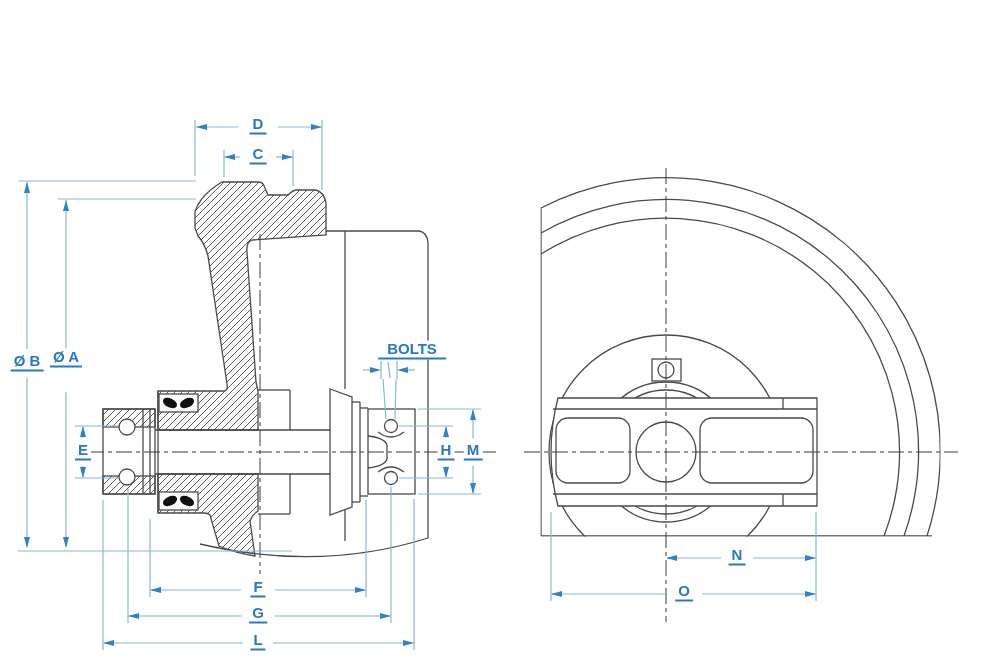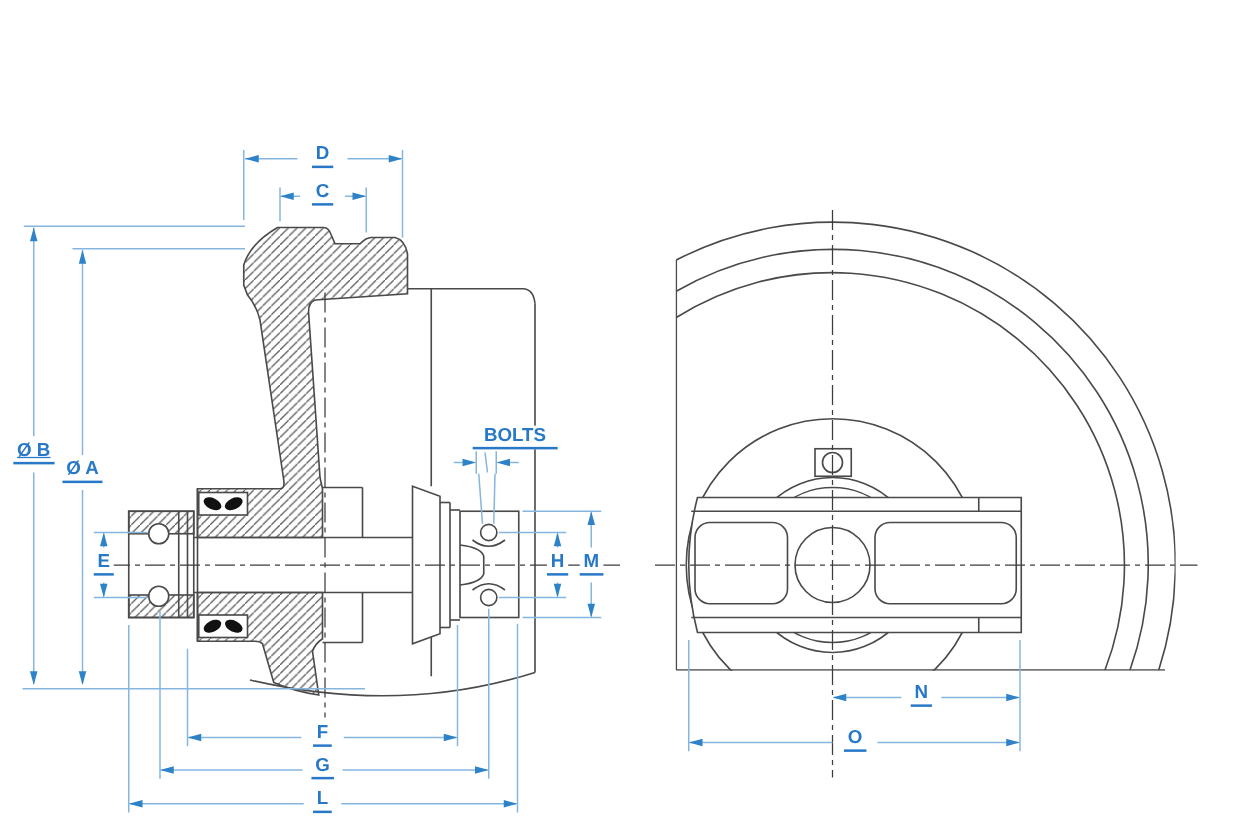--- a/index.html
+++ b/index.html
@@ -251,22 +251,22 @@
         <polygon points="414,643 403,640 403,646"></polygon>
     <polygon points="666,558 677,555 677,561"></polygon>
         <polygon points="816,558 805,555 805,561"></polygon>
     <polygon points="551,594 562,591 562,597"></polygon>
         <polygon points="816,594 805,591 805,597"></polygon>
   </g>
 </svg>
 
 <div class="dim-label" style="left:258px;top:125px;">D</div>
 <div class="dim-label" style="left:258px;top:155px;">C</div>
-<div class="dim-label" style="left:27px;top:362px;text-decoration:underline;">Ø B</div>
-<div class="dim-label" style="left:66px;top:377px;">Ø A</div>
+<div class="dim-label" style="left:27px;top:362px;">Ø B</div>
+<div class="dim-label" style="left:66px;top:358px;">Ø A</div>
 <div class="dim-label" style="left:83px;top:451px;">E</div>
 <div class="dim-label wide" style="left:412px;top:350px;">BOLTS</div>
 <div class="dim-label" style="left:446px;top:451px;">H</div>
 <div class="dim-label" style="left:473px;top:451px;">M</div>
 <div class="dim-label" style="left:258px;top:588px;">F</div>
 <div class="dim-label" style="left:258px;top:614px;">G</div>
 <div class="dim-label" style="left:258px;top:641px;">L</div>
 <div class="dim-label" style="left:737px;top:556px;">N</div>
 <div class="dim-label" style="left:684px;top:592px;">O</div>
 

